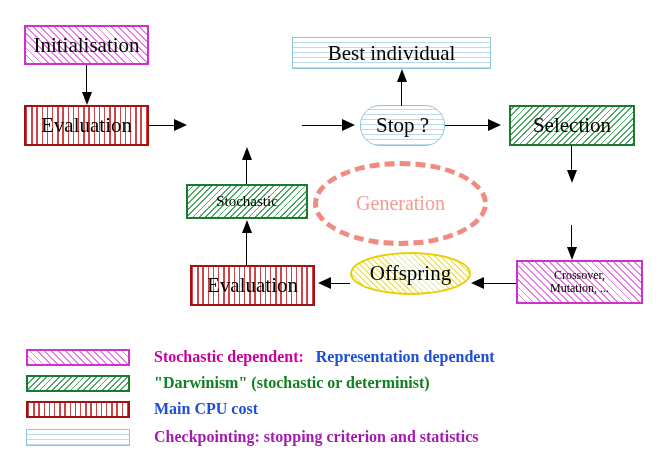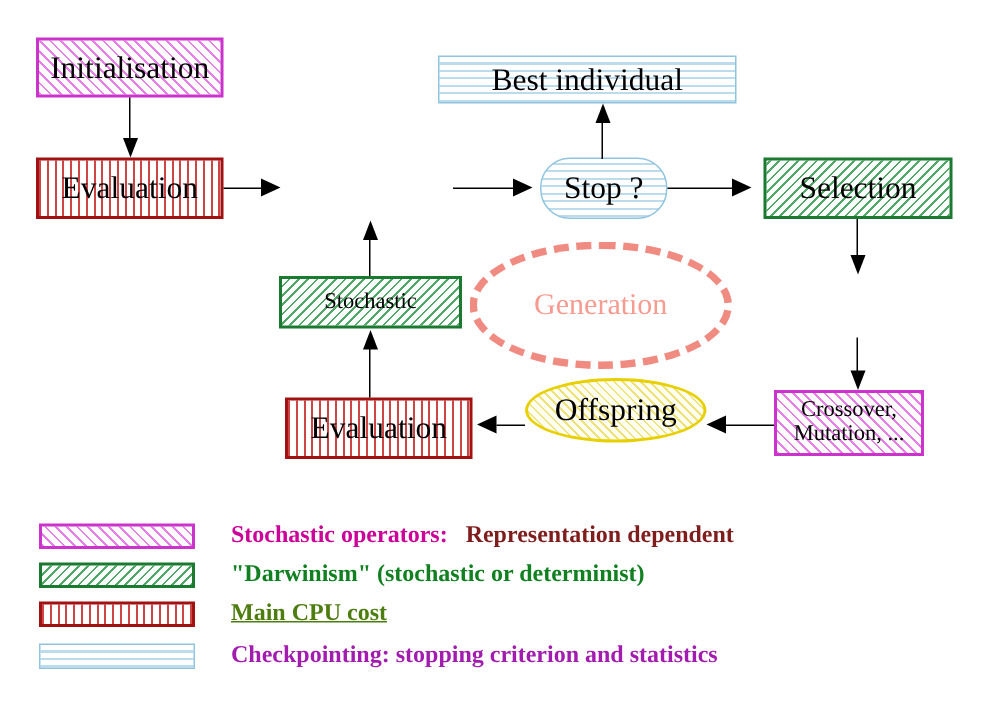--- a/index.html
+++ b/index.html
@@ -177,21 +177,21 @@
 
   <div class="node fill-blue" style="left:292px; top:37px; width:199px; height:32px; font-size:21px;">
     <span class="node-label">Best individual</span>
   </div>
 
   <div class="node fill-green" style="left:509px; top:105px; width:126px; height:41px; font-size:21px;">
     <span class="node-label">Selection</span>
   </div>
 
 
-  <div class="node fill-magenta" style="left:516px; top:260px; width:100px; height:44px; font-size:15px;">
+  <div class="node fill-magenta" style="left:516px; top:260px; width:127px; height:44px; font-size:12px;">
     <span class="node-label">Crossover,
 Mutation, ...</span>
   </div>
 
   <div class="node fill-yellow ellipse" style="left:350px; top:252px; width:121px; height:43px; font-size:21px;">
     <span class="node-label">Offspring</span>
   </div>
 
   <div class="node fill-red" style="left:190px; top:265px; width:125px; height:41px; font-size:21px;">
     <span class="node-label">Evaluation</span>
@@ -236,35 +236,35 @@
   <div class="arrowhead arrow-up" style="left:242px; top:220px;"></div>
 
   <div class="edge edge-v" style="left:246px; top:160px; height:24px;"></div>
   <div class="arrowhead arrow-up" style="left:242px; top:147px;"></div>
 
   <div id="legend">
 
     <div class="legend-row" style="top:10px;">
       <div class="legend-swatch fill-magenta"></div>
       <div class="legend-text">
-        <span style="color:#cc0099;">Stochastic operators:</span><span class="seg2" style="color:#7f1d1d;">Representation dependent</span>
+        <span style="color:#cc0099;">Stochastic dependent:</span><span class="seg2" style="color:#1d4ed8;">Representation dependent</span>
       </div>
     </div>
 
     <div class="legend-row" style="top:36px;">
       <div class="legend-swatch fill-green"></div>
       <div class="legend-text">
         <span style="color:#108020;">"Darwinism" (stochastic or determinist)</span>
       </div>
     </div>
 
     <div class="legend-row" style="top:62px;">
       <div class="legend-swatch fill-red"></div>
       <div class="legend-text">
-        <span style="color:#4d7c0f;text-decoration:underline;">Main CPU cost</span>
+        <span style="color:#1d4ed8;">Main CPU cost</span>
       </div>
     </div>
 
     <div class="legend-row" style="top:90px;">
       <div class="legend-swatch fill-blue"></div>
       <div class="legend-text">
         <span style="color:#a21caf;">Checkpointing: stopping criterion and statistics</span>
       </div>
     </div>
 

